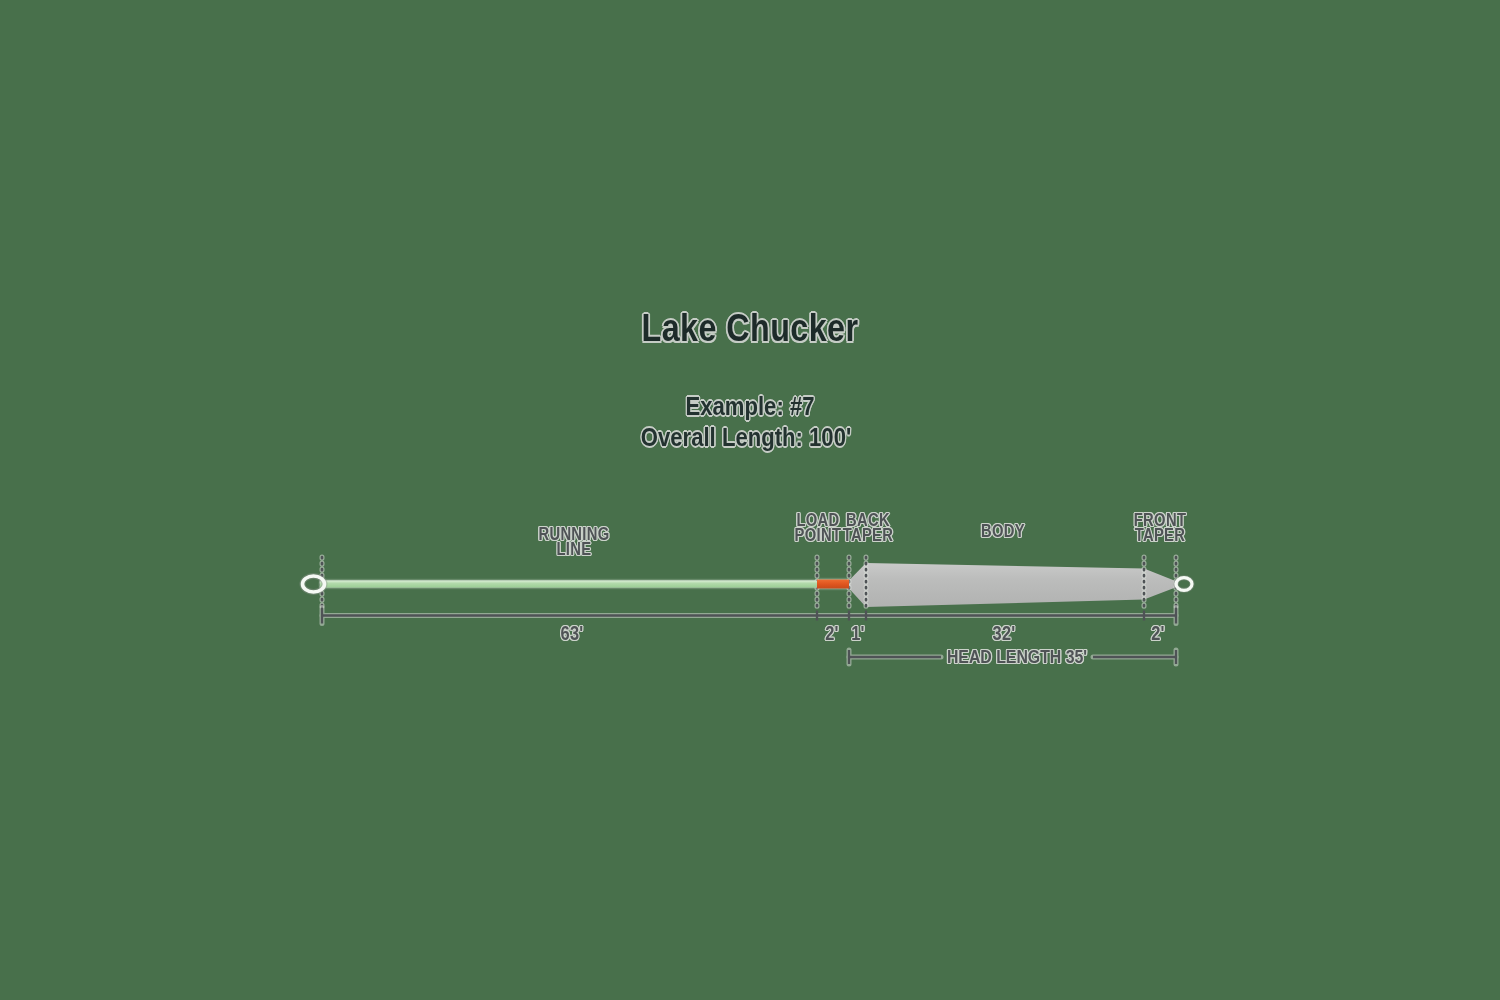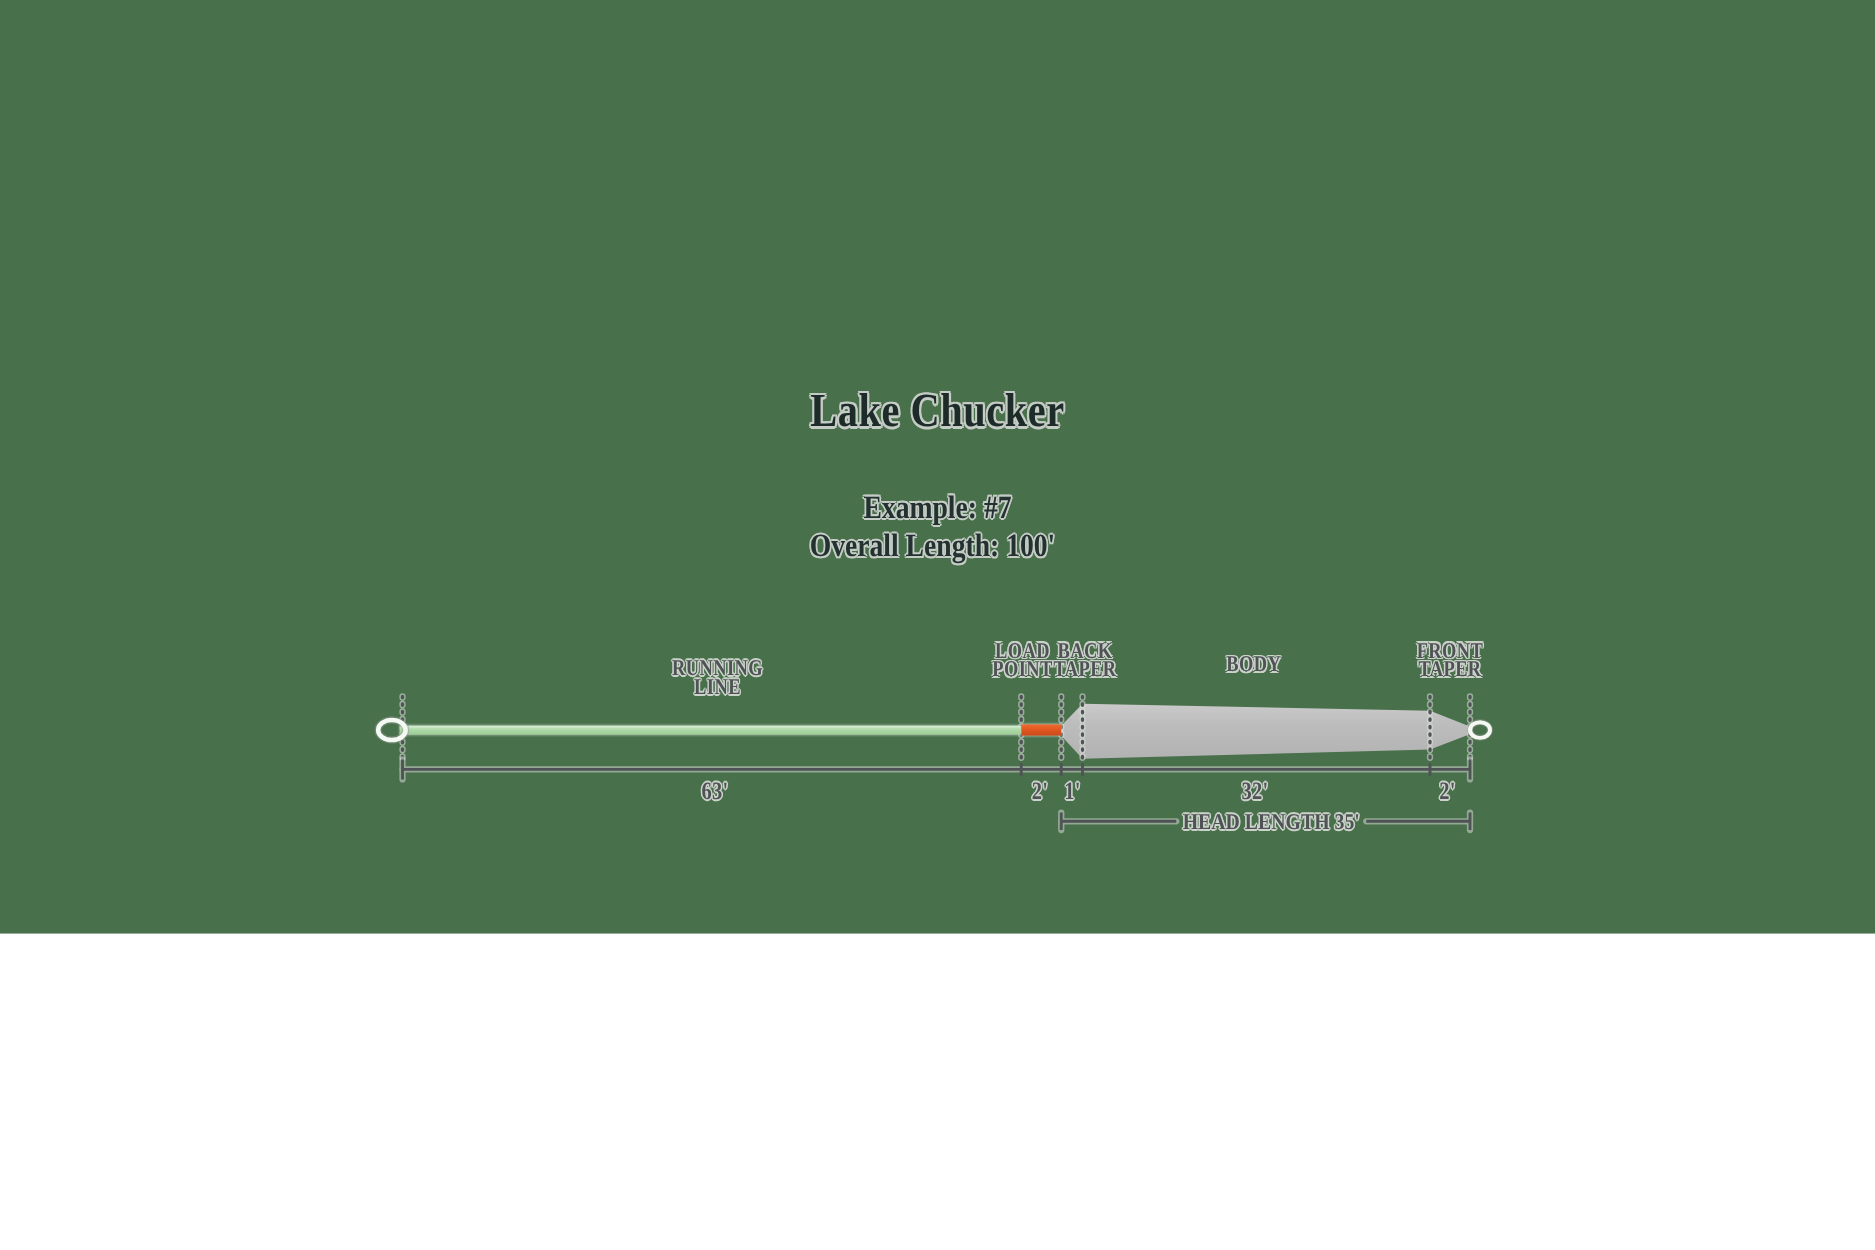--- a/index.html
+++ b/index.html
@@ -1,21 +1,21 @@
 <!DOCTYPE html>
 <html><head>
 <meta charset="utf-8">
 <style>
   html,body{margin:0;padding:0;}
   #stage{
     position:relative;
-    width:1500px;height:747px;
+    width:1500px;height:1000px;
     background:#48704B;
     overflow:hidden;
-    font-family:Liberation Serif, serif;
+    font-family:Liberation Sans, sans-serif;
   }
   .lbl{
     position:absolute;
     font-weight:bold;
     color:#4f5356;
     text-align:center;
     white-space:nowrap;
     transform:translateX(-50%) scaleX(0.82);
     text-shadow:
       -1.4px 0 #cbd2ca, 1.4px 0 #cbd2ca,

